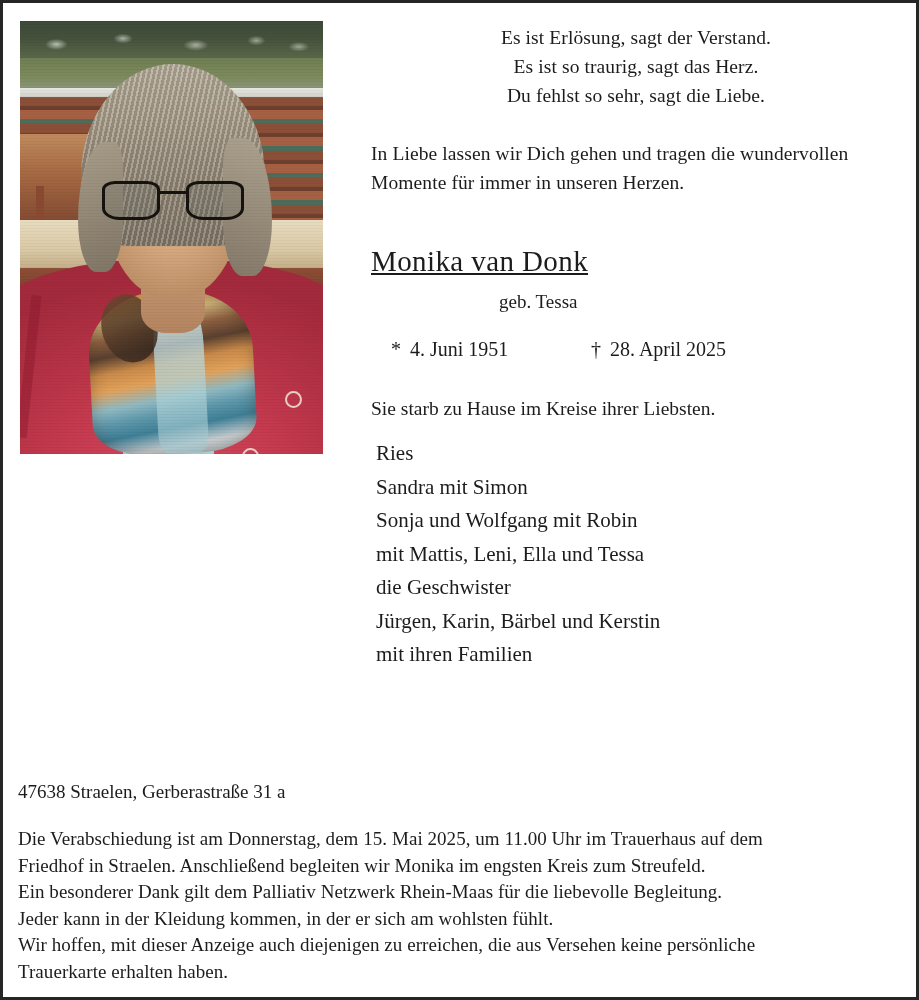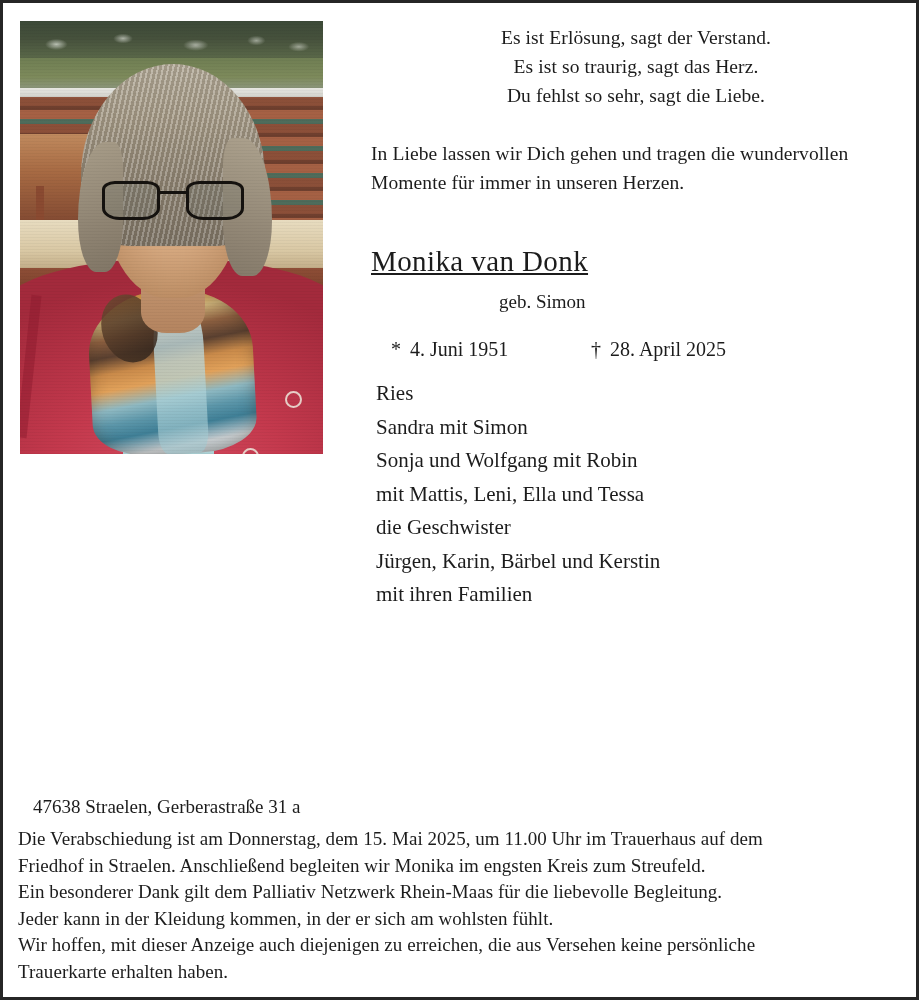--- a/index.html
+++ b/index.html
@@ -297,21 +297,21 @@
     font-size: 21px;
     line-height: 33.5px;
     white-space: nowrap;
   }
 
   
   .address {
     position: absolute;
     left: 15px;
     top: 775px;
-    margin: 15px;
+    margin: 0;
     font-size: 19px;
     line-height: 27px;
   }
 
   
   .footer {
     position: absolute;
     left: 15px;
     top: 823px;
     width: 890px;
@@ -372,32 +372,33 @@
         <p>Du fehlst so sehr, sagt die Liebe.</p>
       </div>
 
       <div class="lead">
         <p>In Liebe lassen wir Dich gehen und tragen die wundervollen</p>
         <p>Momente für immer in unseren Herzen.</p>
       </div>
 
       <div class="name-block">
         <h1 class="full-name">Monika van Donk</h1>
-        <p class="maiden">geb. Simon</p>
+        <p class="maiden">geb. Tessa</p>
 
         <div class="dates">
           <span class="born">
             <span class="sym">*</span><span>4. Juni 1951</span>
           </span>
           <span class="died">
             <span class="sym">†</span><span>28. April 2025</span>
           </span>
         </div>
       </div>
 
+      <p class="died-home">Sie starb zu Hause im Kreise ihrer Liebsten.</p>
 
       <ul class="family">
         <li>Ries</li>
         <li>Sandra mit Simon</li>
         <li>Sonja und Wolfgang mit Robin</li>
         <li>mit Mattis, Leni, Ella und Tessa</li>
         <li>die Geschwister</li>
         <li>Jürgen, Karin, Bärbel und Kerstin</li>
         <li>mit ihren Familien</li>
       </ul>

